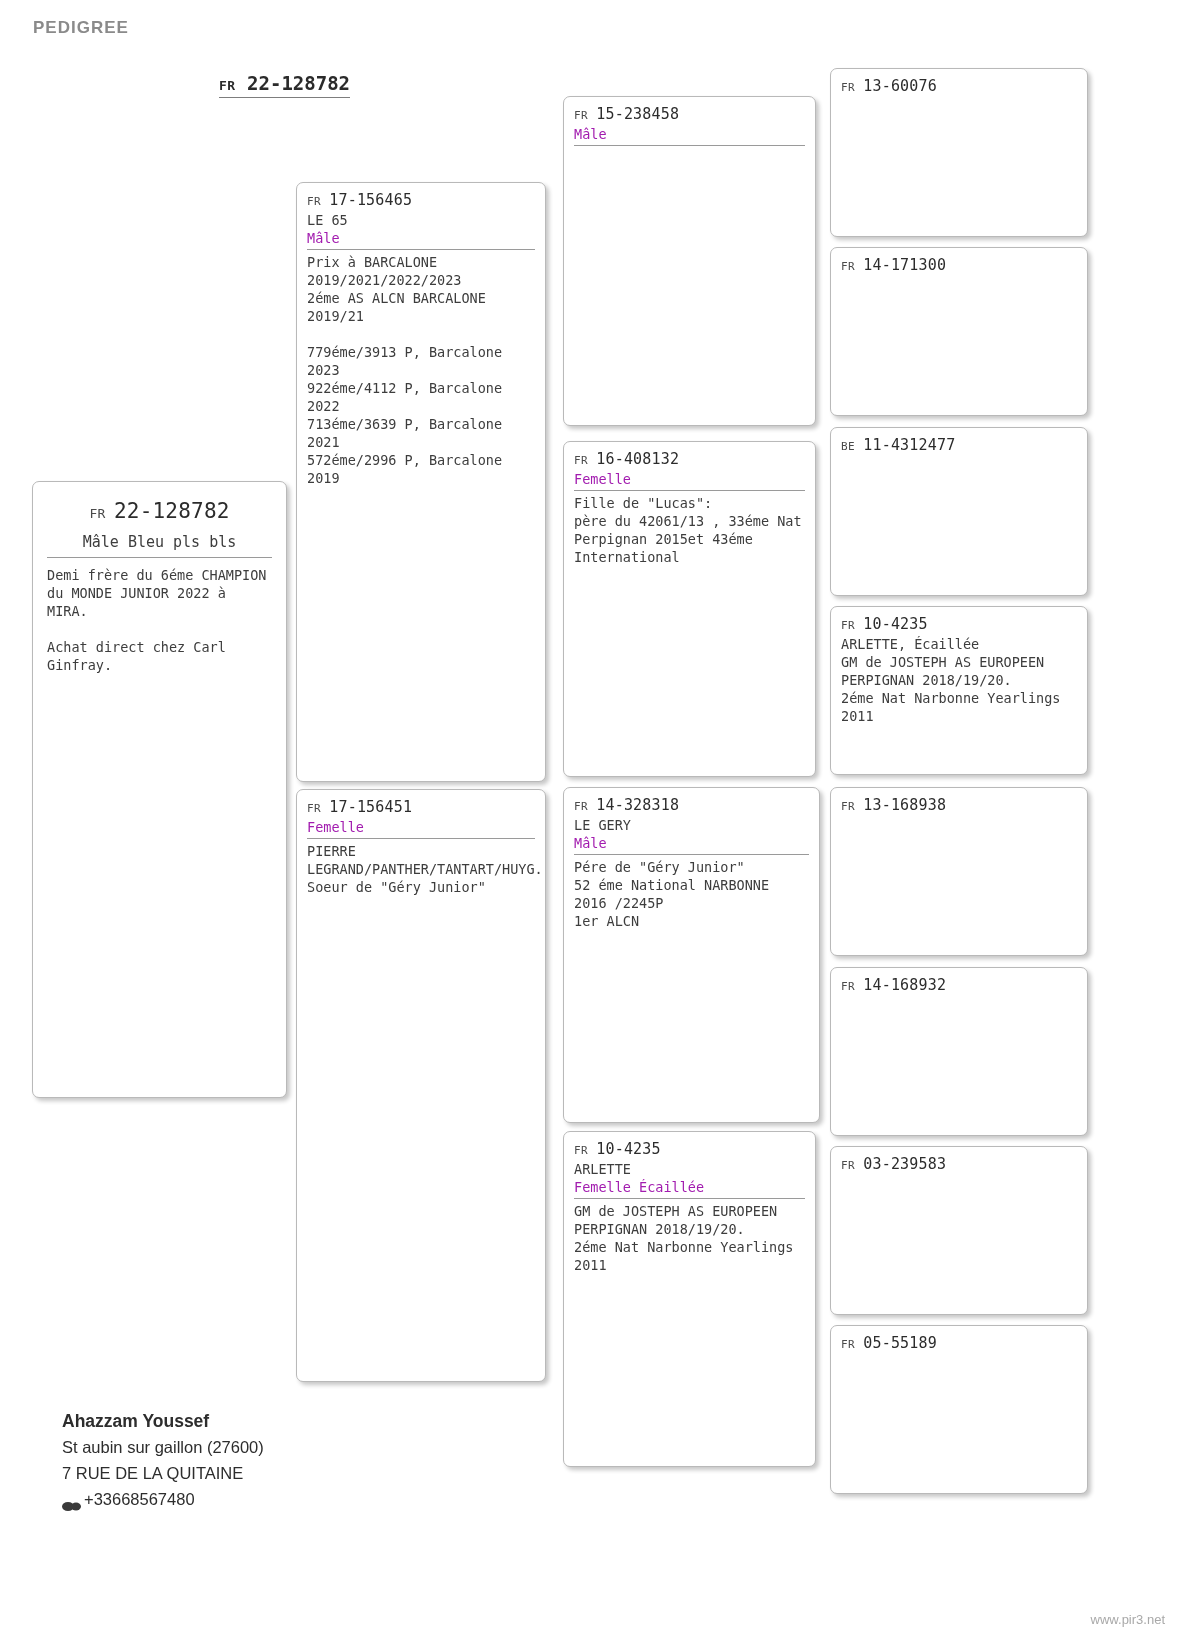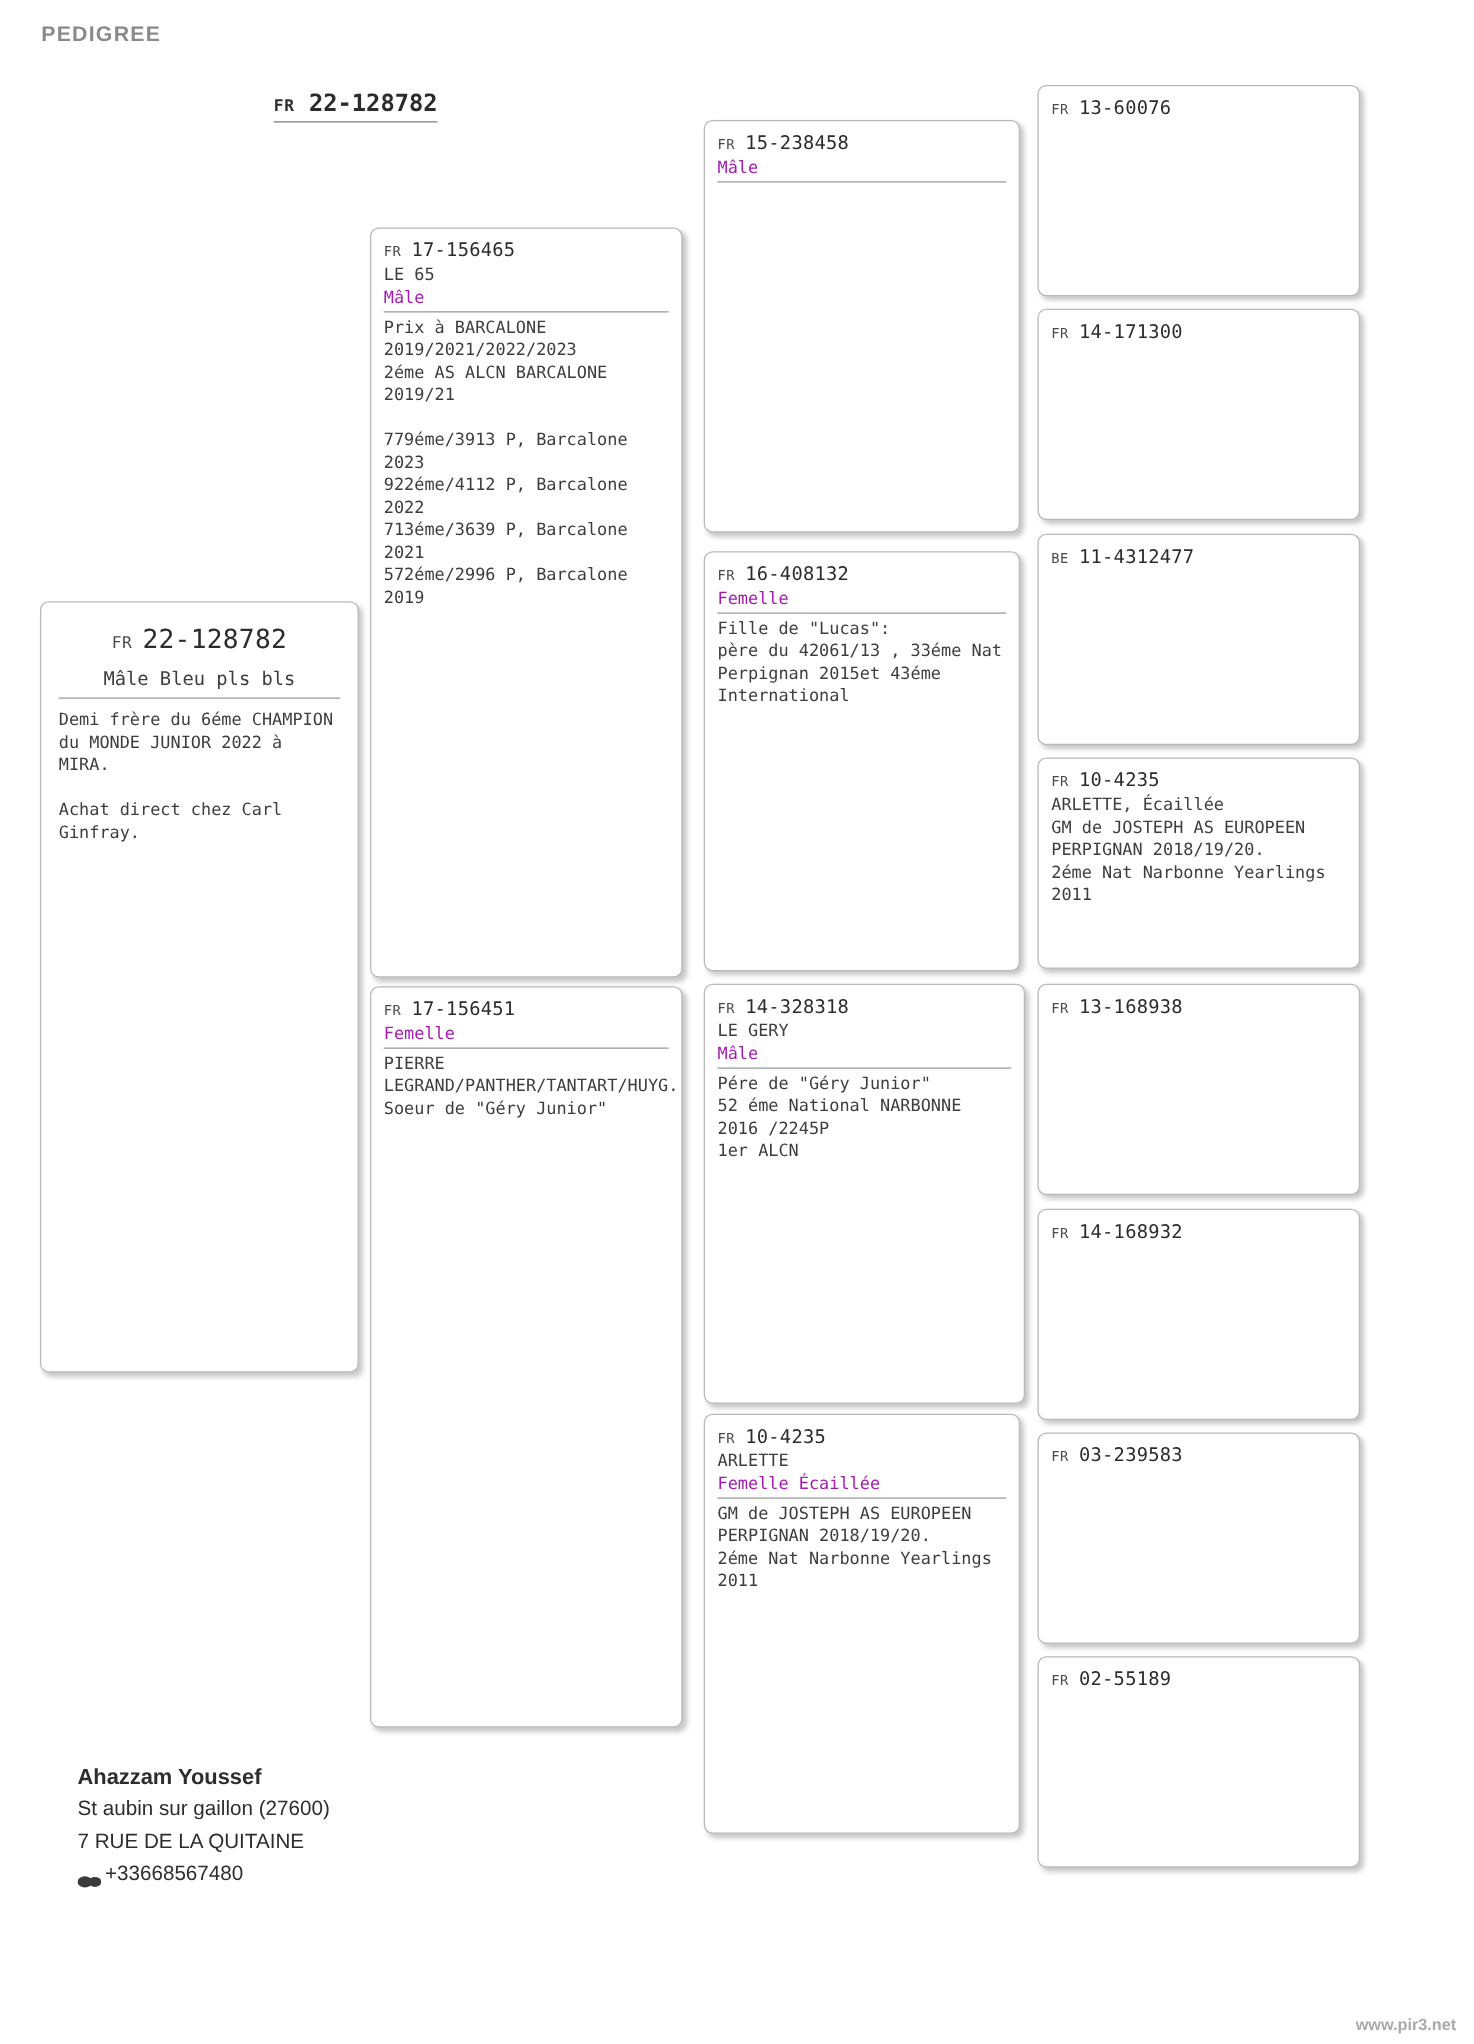--- a/index.html
+++ b/index.html
@@ -147,21 +147,20 @@
     position: relative;
     top: 1px;
   }
   .footer-url {
     position: absolute;
     right: 14px;
     bottom: 8px;
     font-family: "Liberation Sans", sans-serif;
     font-size: 13px;
     color: #a9a9a9;
-    font-weight: bold;
   }
   .bold-note { font-weight: bold; }
 </style>
 </head>
 <body>
 
 <div class="page">
 
   <div class="page-title">PEDIGREE</div>
 
@@ -312,21 +311,21 @@
     <div class="ring">
       <span class="cc">FR</span>
       <span class="num">03-239583</span>
     </div>
     <div class="notes"></div>
   </div>
 
   <div class="card" style="left:830px; top:1325px; width:258px; height:169px;">
     <div class="ring">
       <span class="cc">FR</span>
-      <span class="num">02-55189</span>
+      <span class="num">05-55189</span>
     </div>
     <div class="notes"></div>
   </div>
 
   <div class="owner">
     <div class="owner-name">Ahazzam Youssef</div>
     <div>St aubin sur gaillon (27600)</div>
     <div>7 RUE DE LA QUITAINE</div>
     <div class="phone-row">
       <span class="phone-icon">

